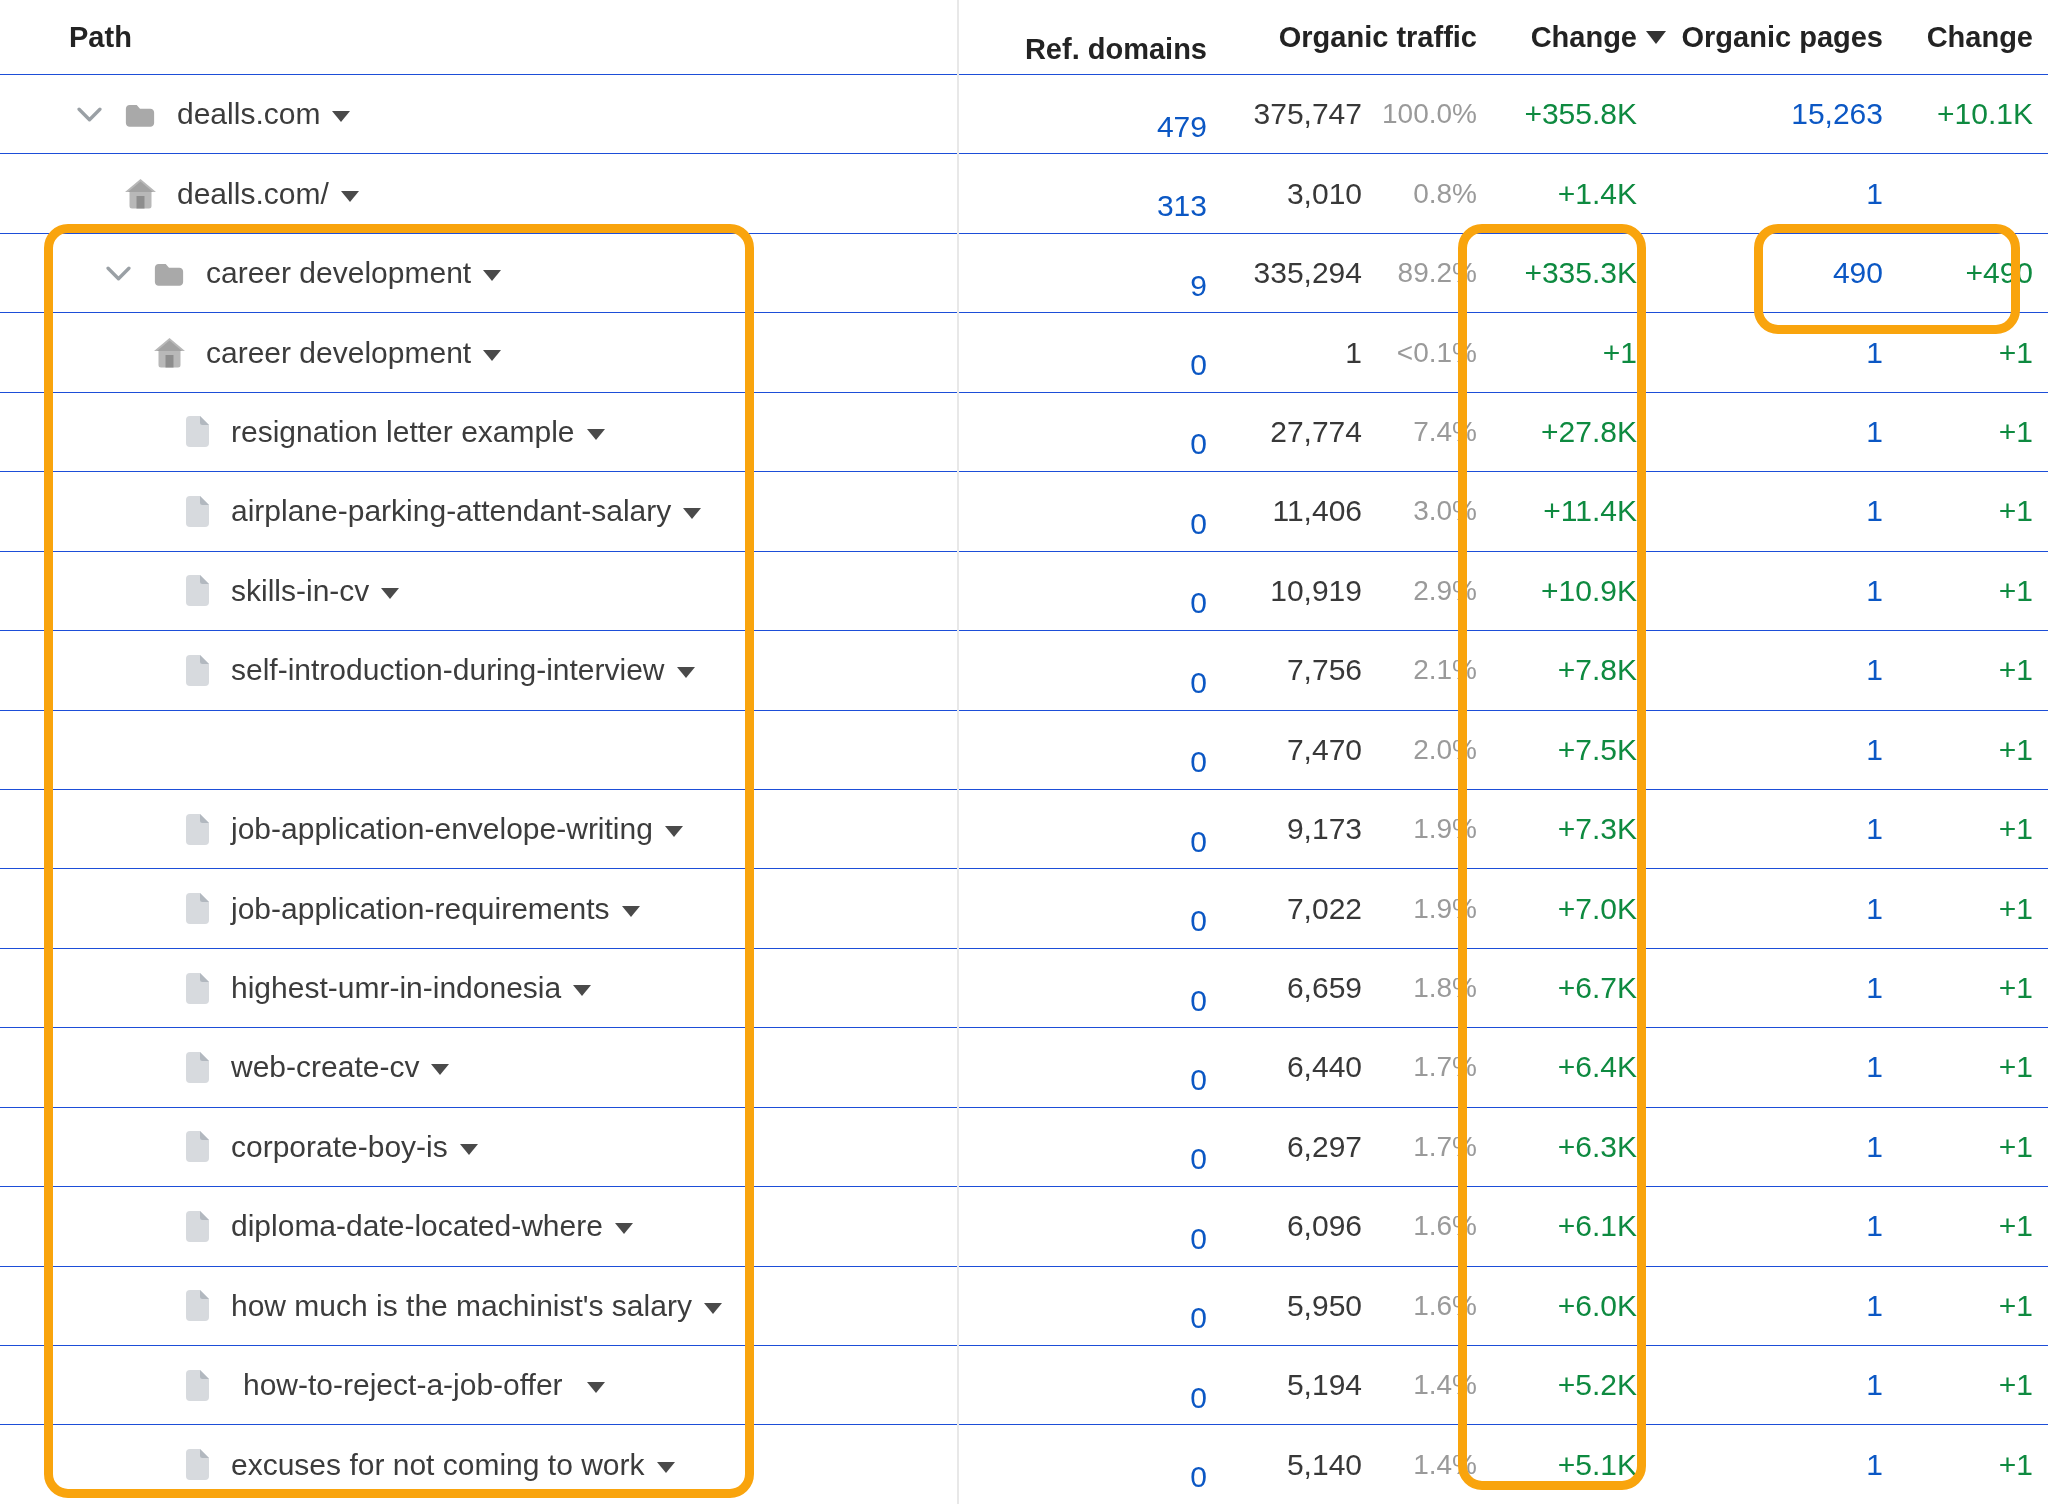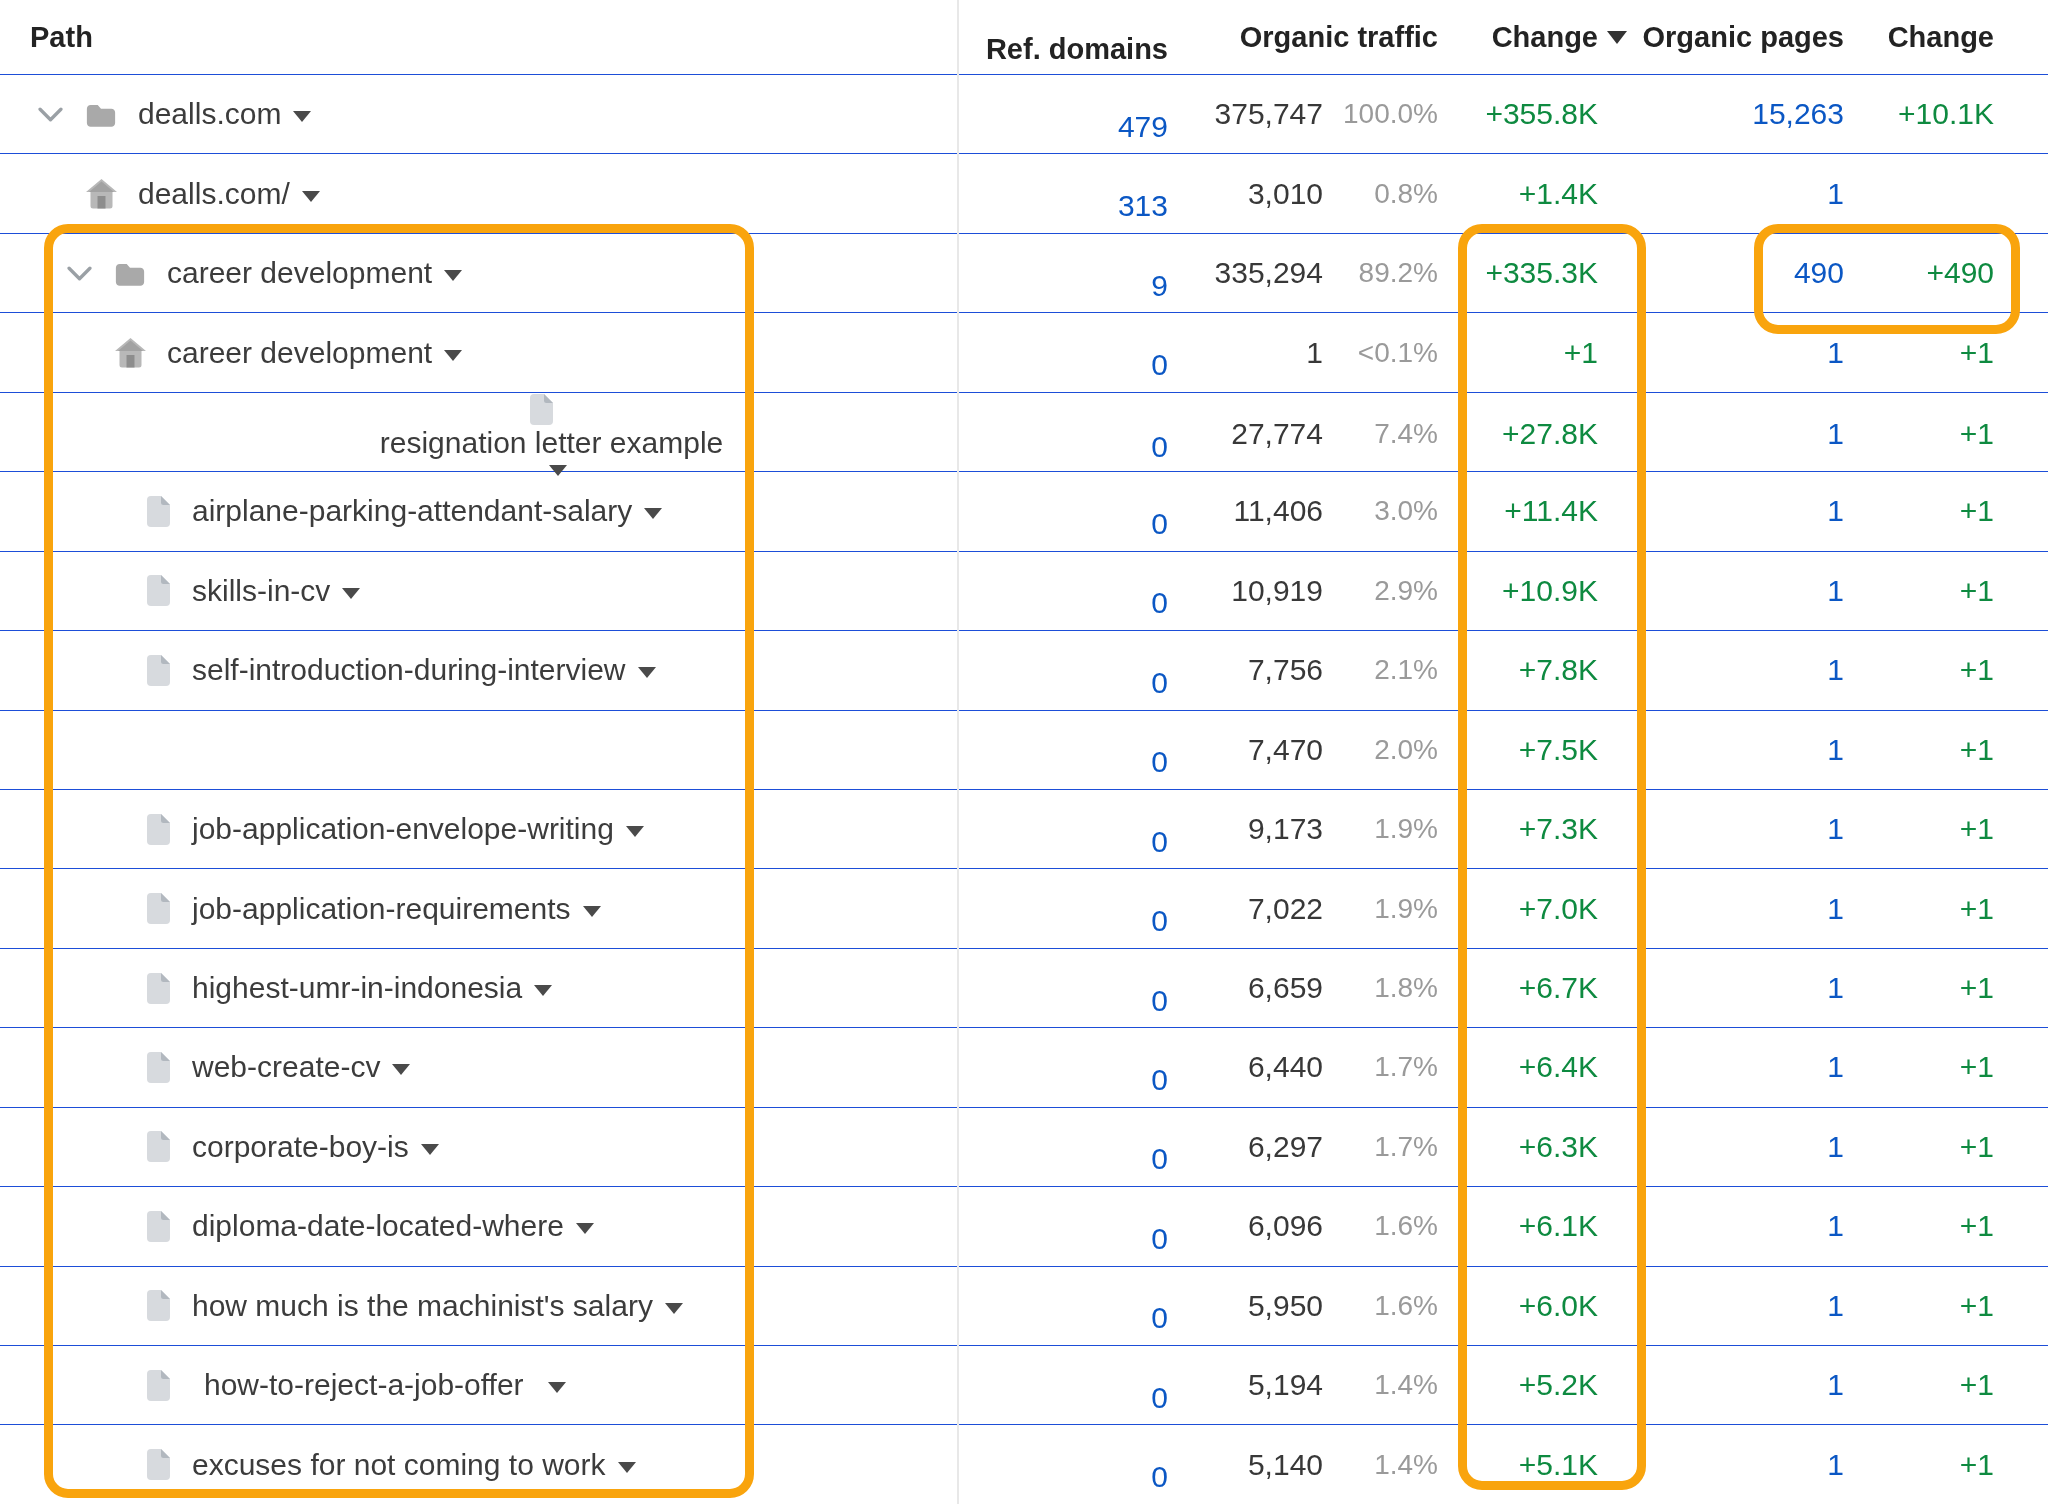--- a/index.html
+++ b/index.html
@@ -8,20 +8,21 @@
     width:2048px;height:1504px;
     background:#fff;
     font-family:"Liberation Sans","DejaVu Sans",sans-serif;
     overflow:hidden;
   }
   .grid-row{
     display:grid;
     grid-template-columns:958px 210px 155px 115px 160px 246px 150px;
     width:2048px;
     box-sizing:border-box;
+    padding-left:39px;
   }
   .header-row{height:74px;}
   .row{height:79.44px;border-top:1px solid #1d4ed8;}
   .cell{display:flex;align-items:center;min-width:0;}
   .num{justify-content:flex-end;font-size:30px;white-space:nowrap;}
   .th{font-weight:bold;font-size:29px;color:#232323;}
   .th.start{justify-content:flex-start;padding-left:30px;}
   .c1{grid-column:1;}
   .c2{grid-column:2;margin-top:25px;}
   .c34{grid-column:3/5;}
@@ -161,21 +162,21 @@
       <span class="caret"></span>
     </div>
     <div class="cell num blue c2">0</div>
     <div class="cell num dark c3">1</div>
     <div class="cell num gray c4">&lt;0.1%</div>
     <div class="cell num green c5">+1</div>
     <div class="cell num blue c6">1</div>
     <div class="cell num green c7">+1</div>
   </div>
       <div class="grid-row row">
-    <div class="cell path-cell c1" style="padding-left: 145px; flex-direction: column;">
+    <div class="cell path-cell c1" style="padding-left: 145px;">
 
       <span class="tree-icon file">
             <svg width="27" height="33" viewBox="0 0 27 33">
               <path d="M2 5 a4 4 0 0 1 4-4 h10 l9 9 v18 a4 4 0 0 1-4 4 H6 a4 4 0 0 1-4-4 z" fill="#d7dade"></path>
               <path d="M16 1 l9 9 h-6.5 a2.5 2.5 0 0 1-2.5-2.5 z" fill="#b2b8bf"></path>
             </svg>
           </span>
       <span class="label">resignation letter example</span>
       <span class="caret"></span>
     </div>

